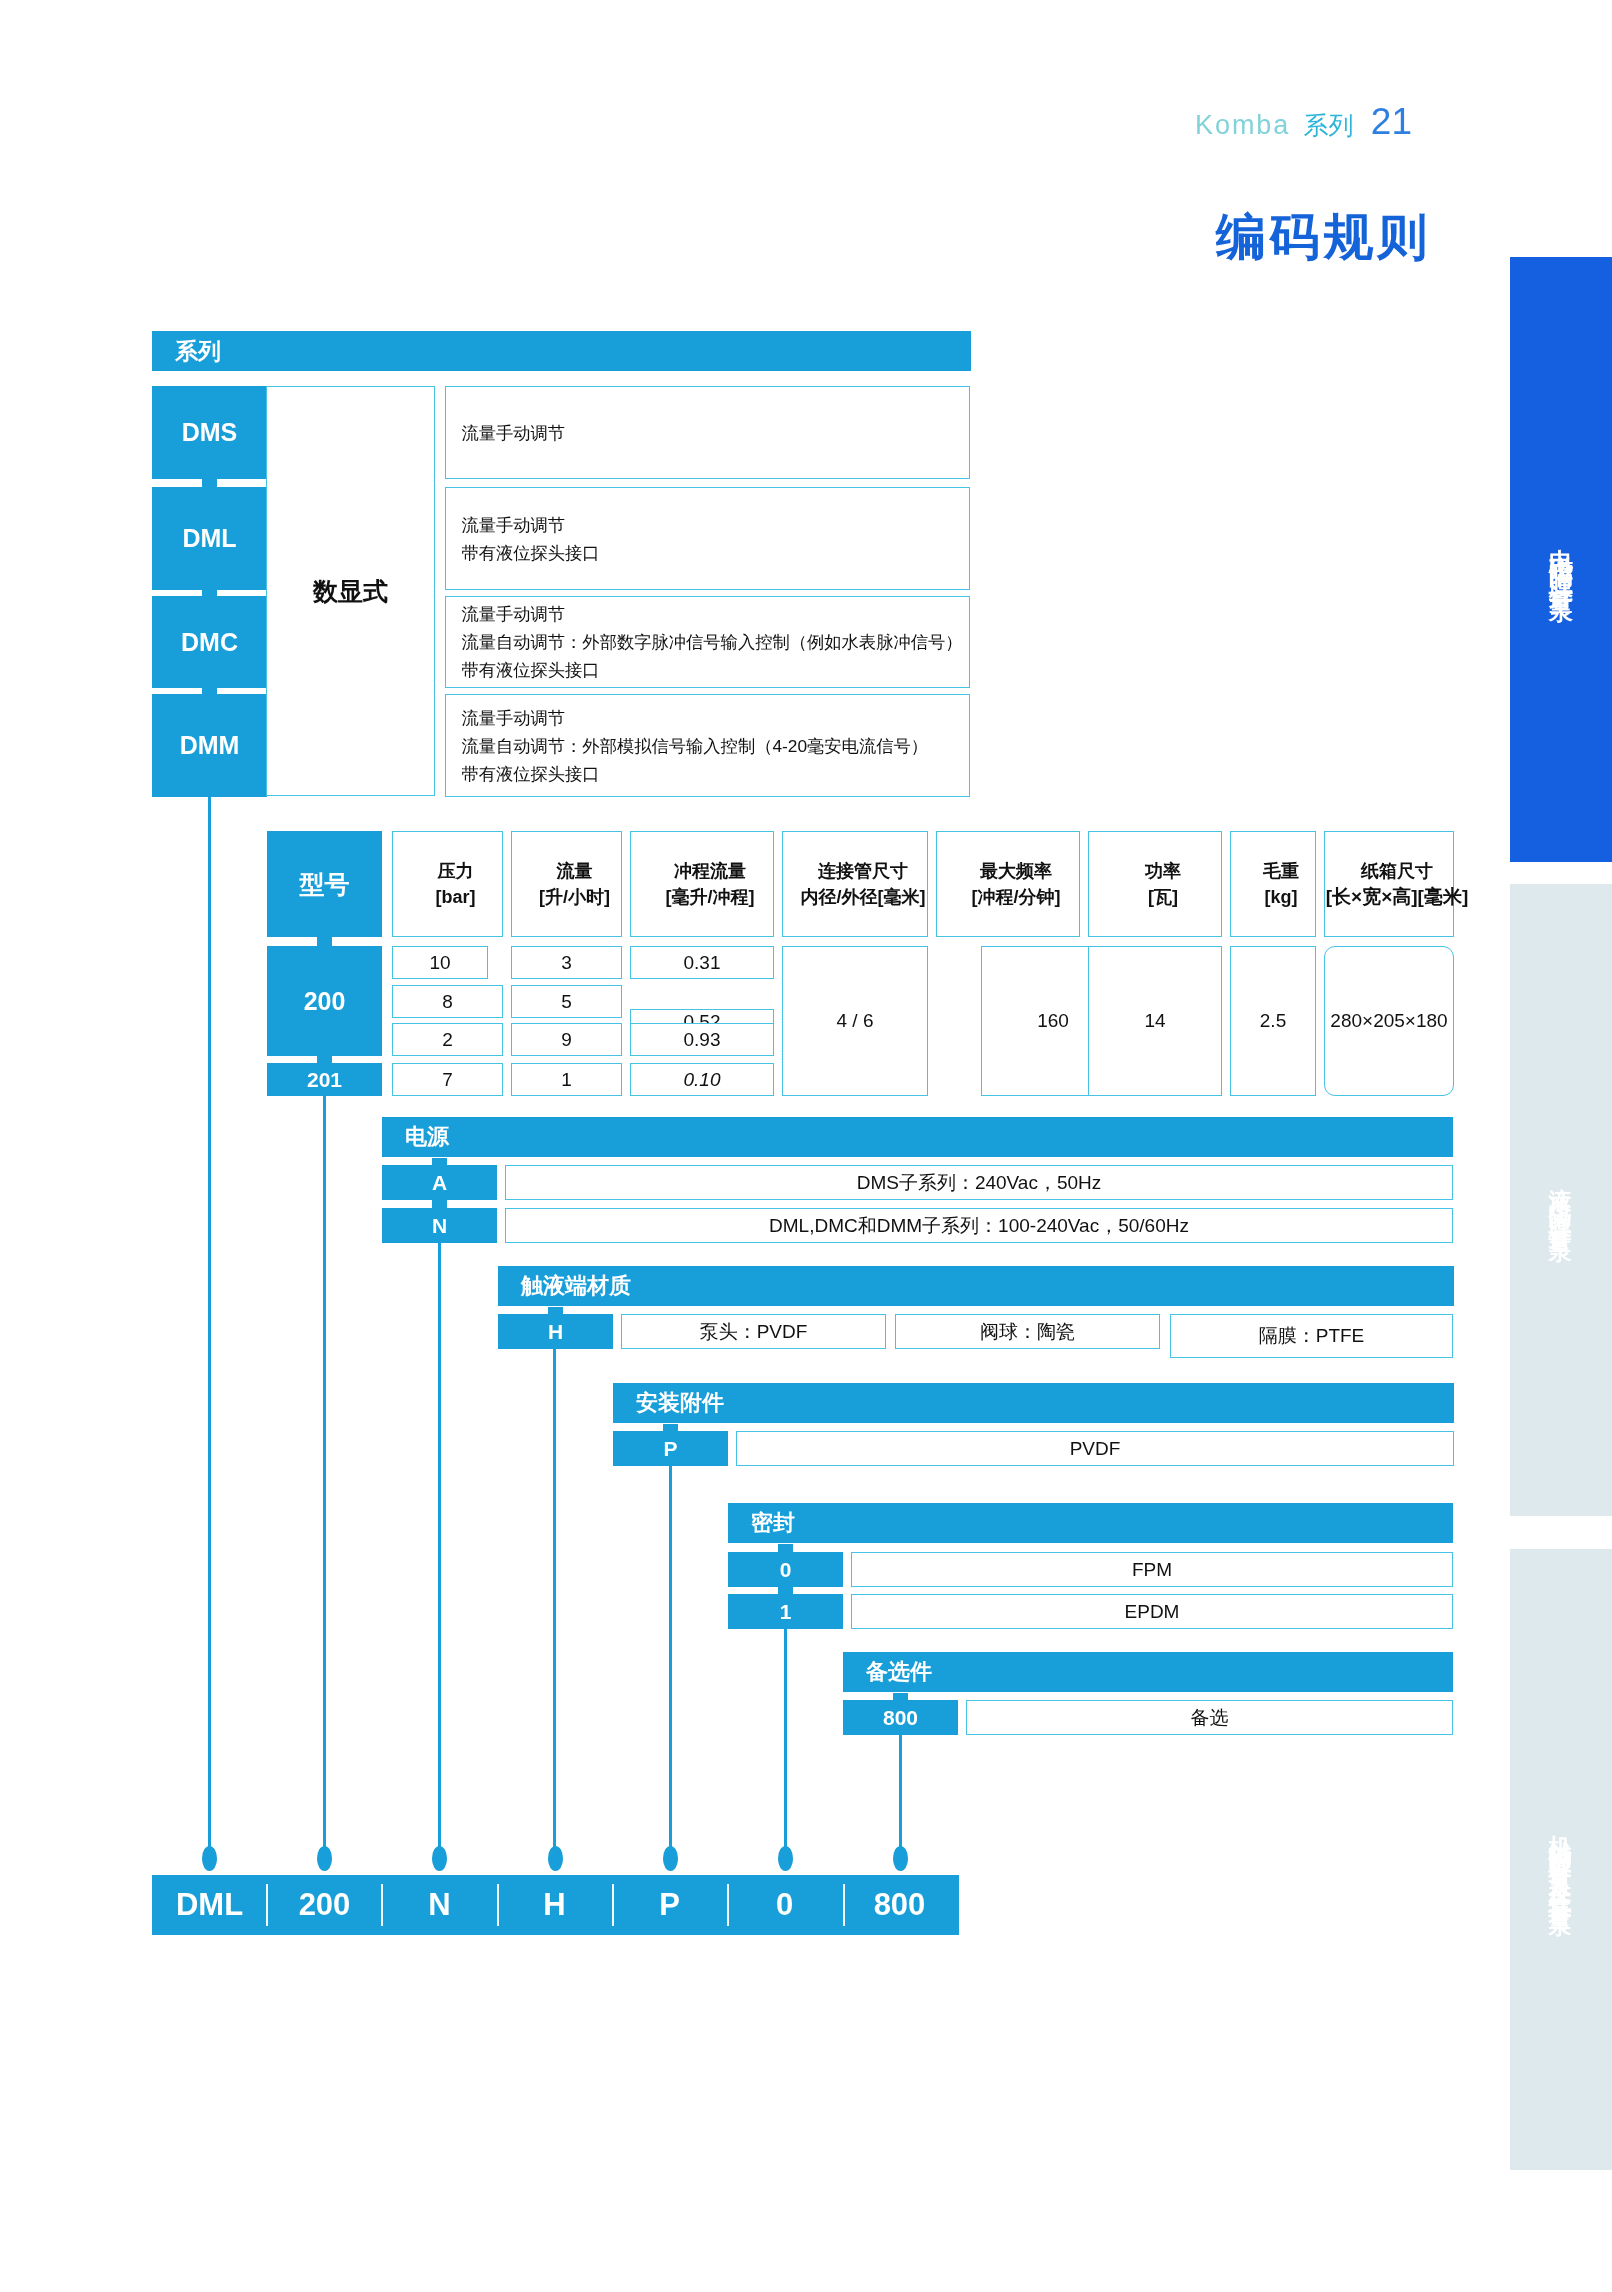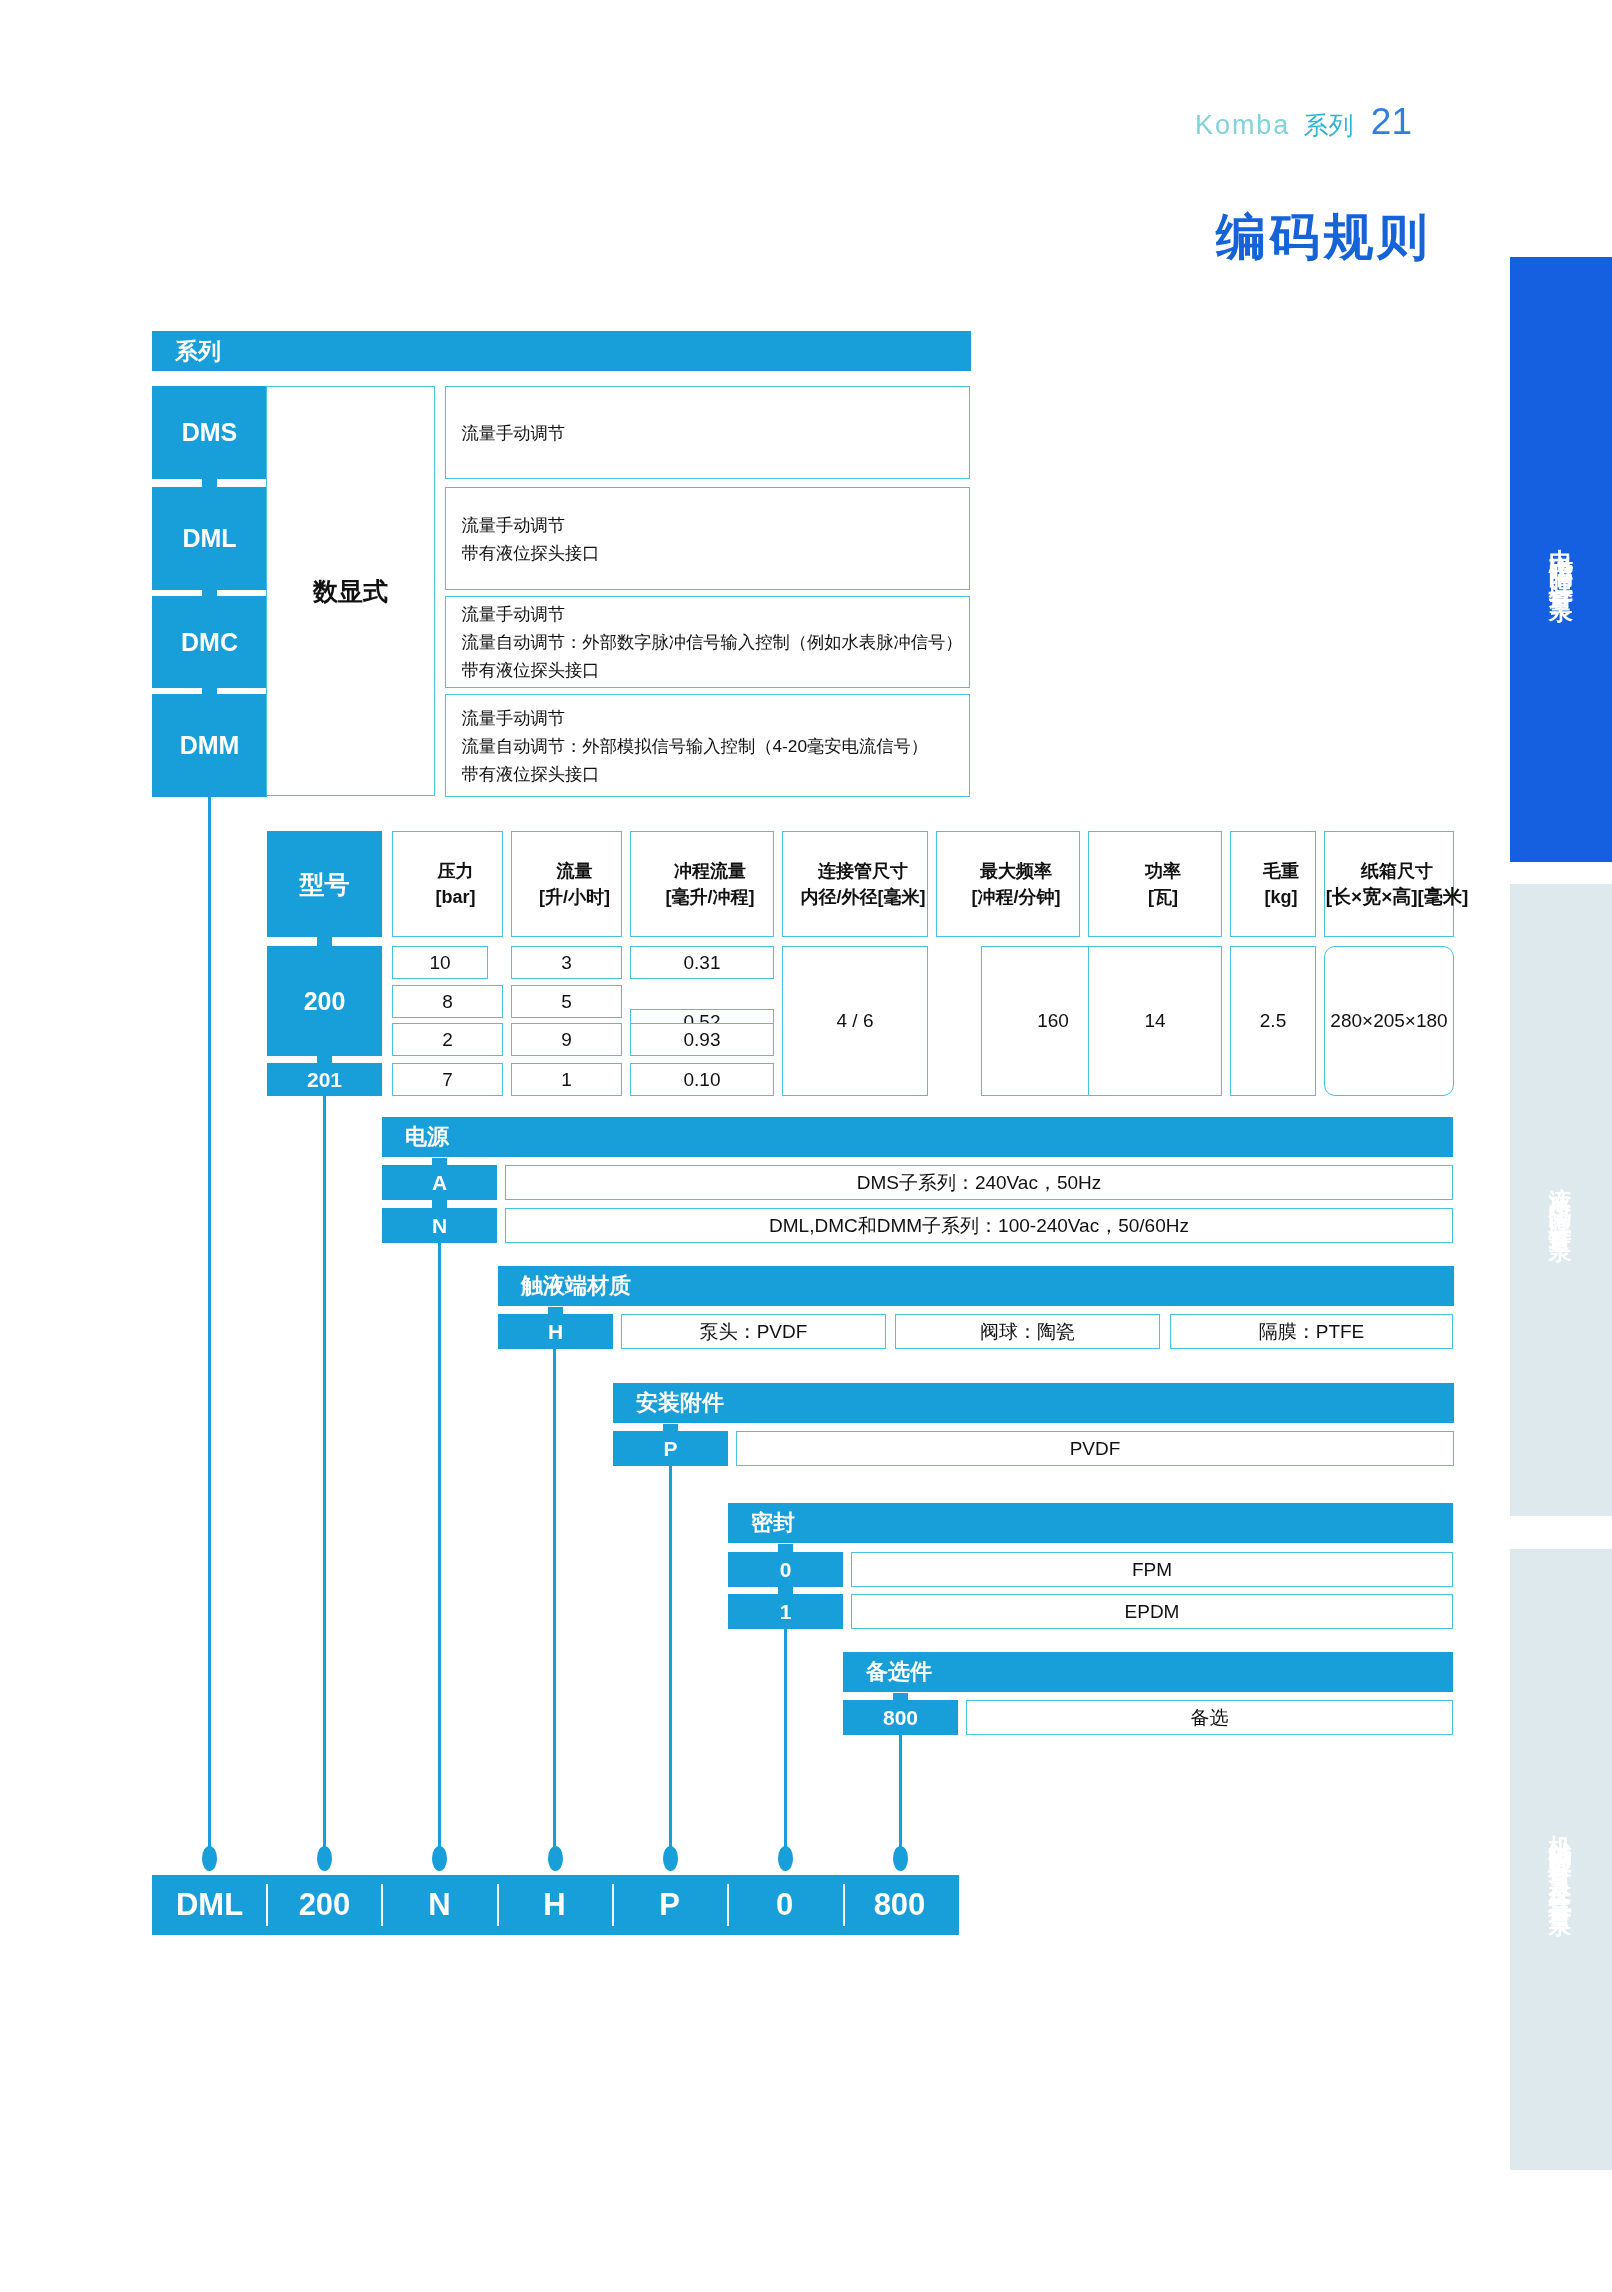--- a/index.html
+++ b/index.html
@@ -170,21 +170,21 @@
   <div class="abs td" style="left:630px;top:1023px;width:144px;height:33px;">
       <span>0.93</span>
     </div>
 
   <div class="abs td" style="left:392px;top:1063px;width:111px;height:33px;">
       <span>7</span>
     </div>
   <div class="abs td" style="left:511px;top:1063px;width:111px;height:33px;">
       <span>1</span>
     </div>
-  <div class="abs td" style="left:630px;top:1063px;width:144px;height:33px;">
+  <div class="abs td" style="left:630px;top:1063px;width:144px;height:33px;font-style:italic;">
       <span>0.10</span>
     </div>
 
   <div class="abs td" style="left:782px;top:946px;width:146px;height:150px;">
       <span>4 / 6</span>
     </div>
   <div class="abs td" style="left:936px;top:946px;width:144px;height:150px;margin-left:45px;">
       <span>160</span>
     </div>
   <div class="abs td" style="left:1088px;top:946px;width:134px;height:150px;">
@@ -221,21 +221,21 @@
   <div class="abs link" style="left:548px;top:1307px;height:7.7px;"></div>
   <div class="abs bluebox codecell" style="left:498px;top:1314px;width:115px;height:35px;">
       <span>H</span>
     </div>
   <div class="abs td" style="left:621px;top:1314px;width:265px;height:35px;">
       <span>泵头：PVDF</span>
     </div>
   <div class="abs td" style="left:895px;top:1314px;width:265px;height:35px;">
       <span>阀球：陶瓷</span>
     </div>
-  <div class="abs td" style="left:1170px;top:1314px;width:283px;height:35px;">
+  <div class="abs td" style="left:1170px;top:1314px;width:283px;height:44px;">
       <span>隔膜：PTFE</span>
     </div>
 
   <div class="abs secbar" style="left:613px;top:1383px;width:841px;height:40px;">
     <span>安装附件</span>
   </div>
   <div class="abs link" style="left:663px;top:1424px;height:7.7px;"></div>
   <div class="abs bluebox codecell" style="left:613px;top:1431px;width:115px;height:35px;">
       <span>P</span>
     </div>

